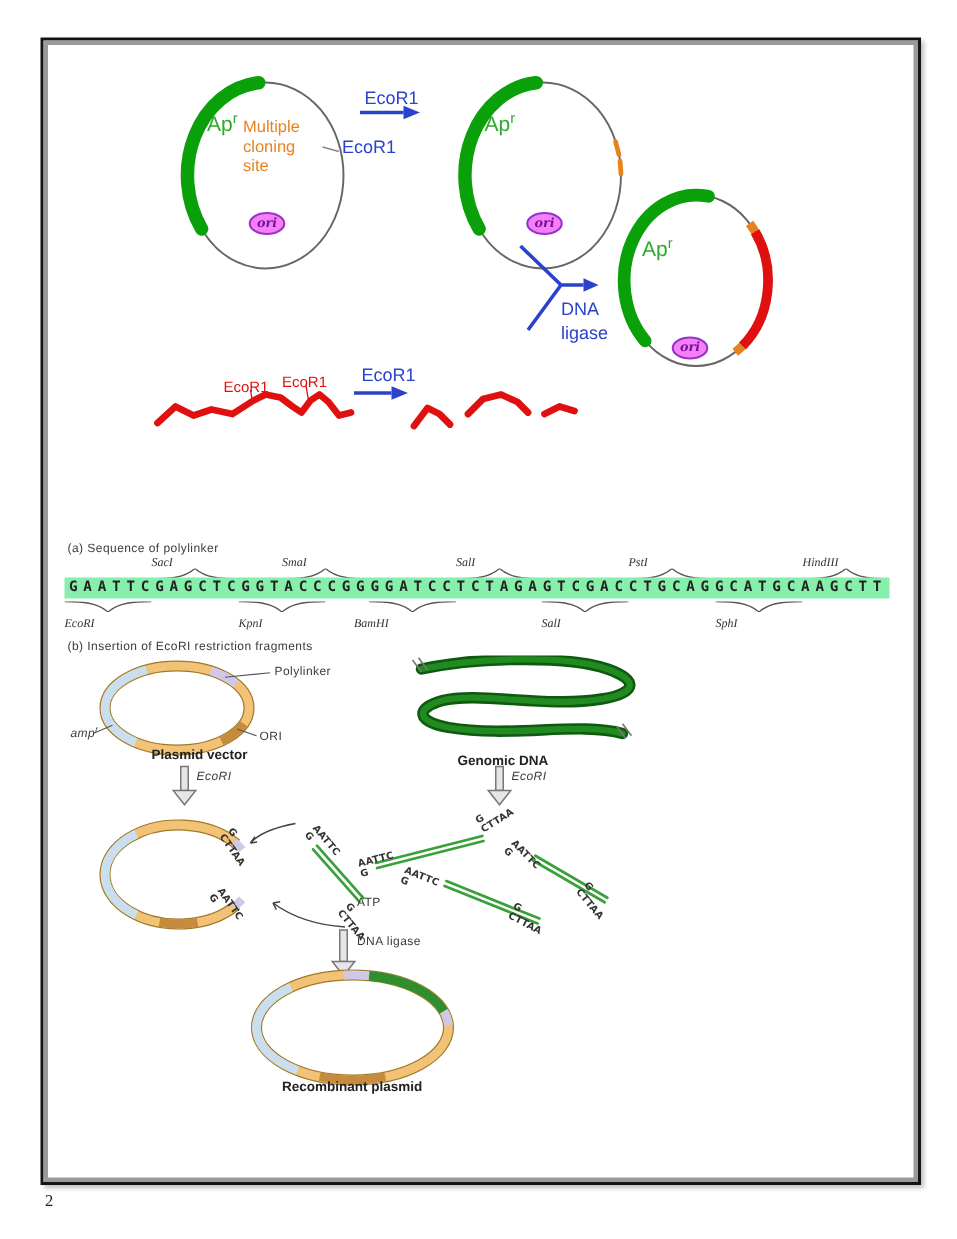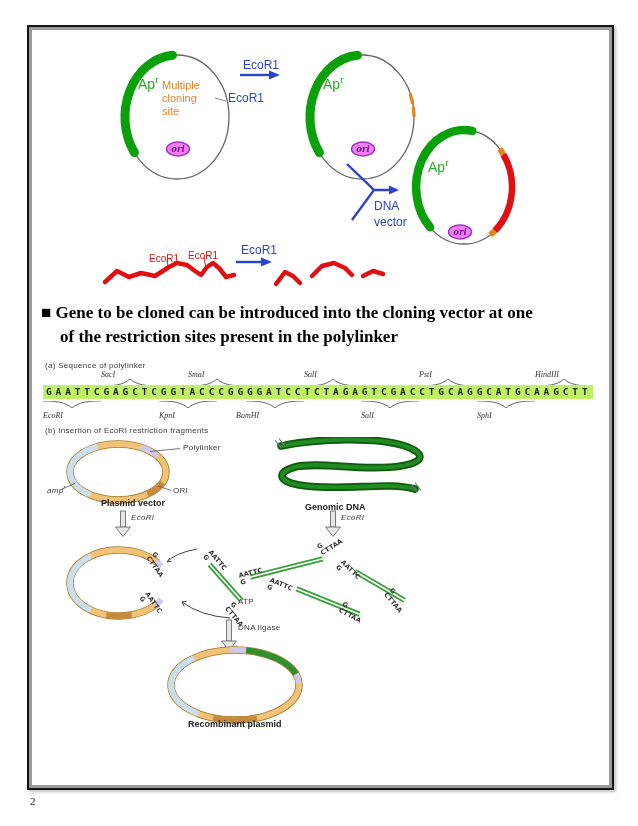--- a/index.html
+++ b/index.html
@@ -9,21 +9,21 @@
   .abs{position:absolute;}
   .blue{color:#2b43cc;font-size:12px;}
   .green-lab{color:#2daa2d;font-size:14px;}
   .orange-lab{color:#e8821e;font-size:11px;line-height:13px;}
   .red-lab{color:#e01010;font-size:10px;}
   .ori-lab{font:italic bold 8.5px "DejaVu Serif",serif;color:#7a0f9e;text-align:center;}
   .bullet-line{font-family:"Liberation Serif","DejaVu Serif",serif;font-weight:bold;font-size:17px;
     color:#000;line-height:24px;white-space:nowrap;}
   .sm{font-size:8px;color:#3a3a3a;letter-spacing:.3px;}
   .enz{font:italic 8px "Liberation Serif","DejaVu Serif",serif;color:#333;text-align:left;}
-  .seqbar{background:#bef264;width:550px;height:14px;font:bold 9.5px "DejaVu Sans Mono",monospace;
+  .seqbar{background:#86efac;width:550px;height:14px;font:bold 9.5px "DejaVu Sans Mono",monospace;
     color:#222;letter-spacing:3.85px;line-height:14px;padding-left:3px;box-sizing:border-box;overflow:hidden;}
   .cap{font-size:9px;font-weight:bold;color:#222;padding-left:16px;}
   .ov{position:absolute;font:bold 6.5px "DejaVu Sans",sans-serif;color:#333;line-height:6.8px;
     transform-origin:0 0;letter-spacing:.2px;}
   .ov span{display:block;}
   .brace{position:absolute;height:7px;}
   sup{font-size:70%;}
   .pageno{position:absolute;left:30px;top:795px;font:11px "Liberation Serif",serif;color:#222;}
 </style>
 </head>
@@ -71,32 +71,28 @@
 
   <div class="abs green-lab" style="left:109px;top:47px"><span>Ap</span><sup>r</sup></div>
   <div class="abs orange-lab" style="left:133px;top:52px;width:50px">Multiple cloning site</div>
   <div class="abs blue" style="left:214px;top:31px">EcoR1</div>
   <div class="abs blue" style="left:199px;top:64px">EcoR1</div>
   <div class="abs green-lab" style="left:294px;top:47px"><span>Ap</span><sup>r</sup></div>
   <div class="abs ori-lab" style="left:138px;top:117px;width:22px">ori</div>
   <div class="abs ori-lab" style="left:323px;top:117px;width:22px">ori</div>
   <div class="abs blue" style="left:345px;top:171px;font-size:12px;line-height:16px">
     <span style="display:block">DNA</span>
-    <span style="display:block">vector</span>
+    <span style="display:block">ligase</span>
   </div>
   <div class="abs green-lab" style="left:399px;top:130px"><span>Ap</span><sup>r</sup></div>
   <div class="abs ori-lab" style="left:420px;top:200px;width:22px">ori</div>
   <div class="abs red-lab" style="left:120px;top:226px">EcoR1</div>
   <div class="abs red-lab" style="left:159px;top:223px">EcoR1</div>
   <div class="abs blue" style="left:212px;top:216px">EcoR1</div>
 
-  <div class="abs" style="left:12px;top:274px">
-    <div class="bullet-line"><span>■</span> <span>Gene to be cloned can be introduced into the cloning vector at one</span></div>
-    <div class="bullet-line" style="padding-left:19px">of the restriction sites present in the polylinker</div>
-  </div>
 
   <div class="abs sm" style="left:16px;top:334px">(a) Sequence of polylinker</div>
 
   <div class="abs enz" style="left:72px;top:343px;width:58px">SacI</div>
   <div class="abs enz" style="left:159px;top:343px;width:58px">SmaI</div>
   <div class="abs enz" style="left:275px;top:343px;width:58px">SalI</div>
   <div class="abs enz" style="left:390px;top:343px;width:58px">PstI</div>
   <div class="abs enz" style="left:506px;top:343px;width:58px">HindIII</div>
 
   <svg class="brace" style="left:72px;top:352px;width:58px" viewBox="0 0 100 10" preserveAspectRatio="none">

